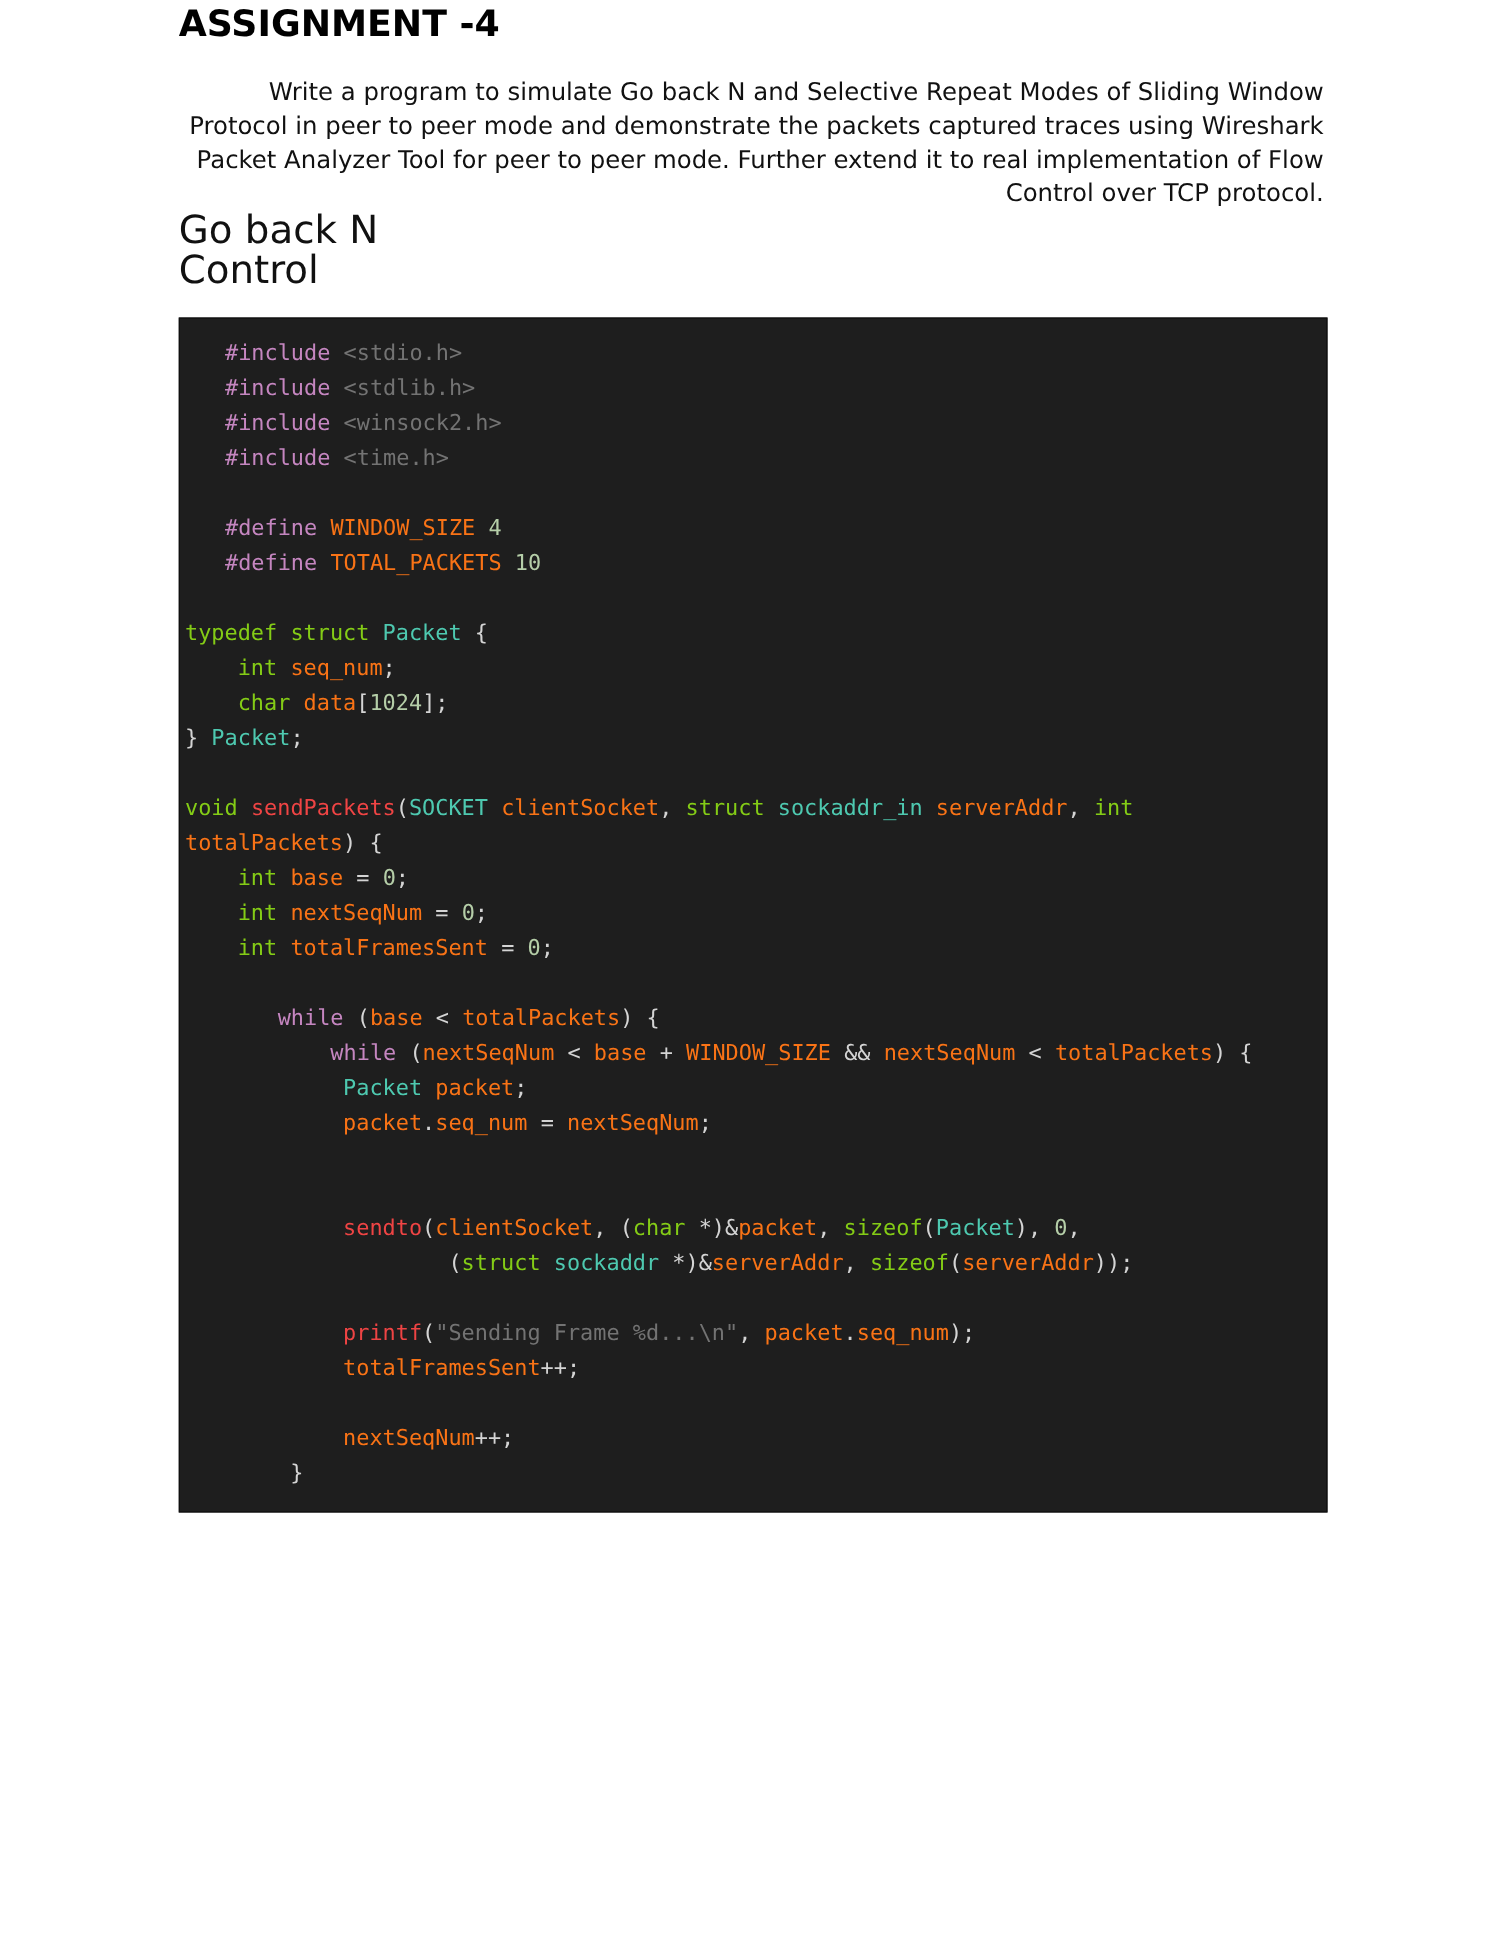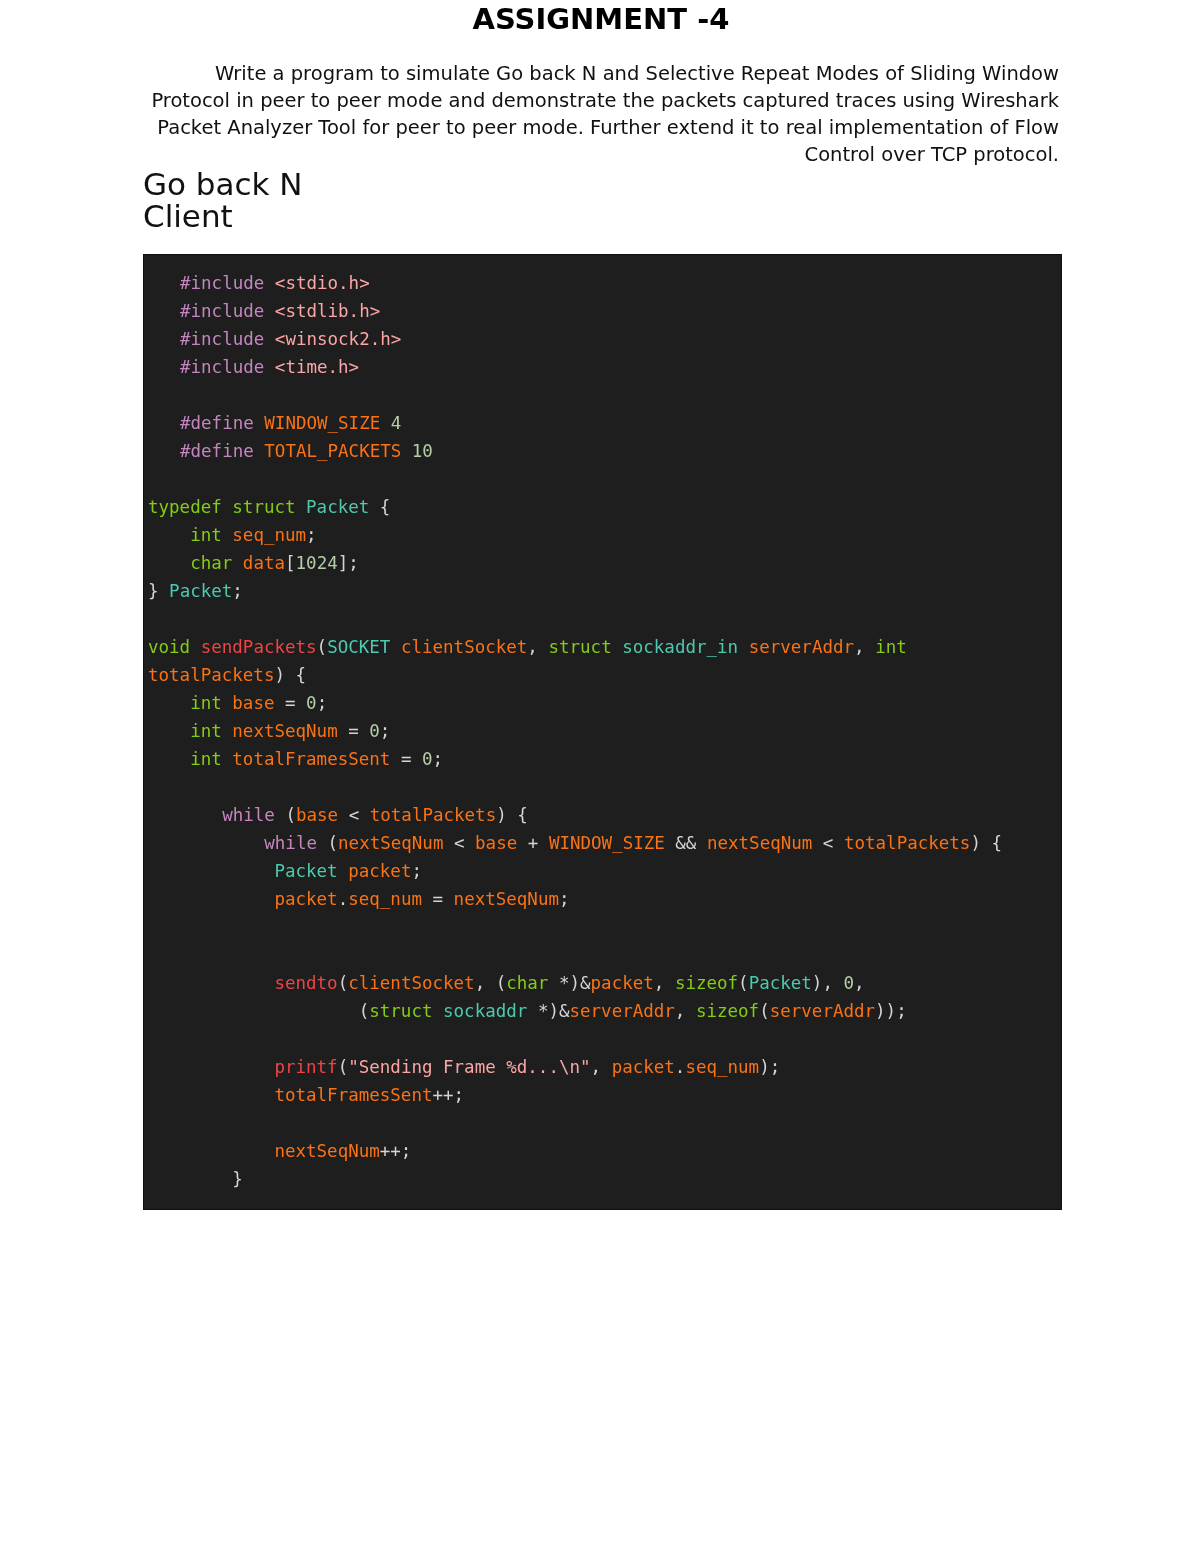--- a/index.html
+++ b/index.html
@@ -25,21 +25,21 @@
   .content {
     position: absolute;
     left: 143px;
     top: 0;
     width: 916px;
   }
 
   h1.doc-title {
     font-size: 29px;
     font-weight: bold;
-    text-align: center;
+    text-align: left;
     margin: 0;
     padding: 0;
     letter-spacing: 0px;
     line-height: 38px;
     font-family: "DejaVu Sans", sans-serif;
   }
   .title-1 { margin-top: 140px; }
   .title-2 { margin-top: 14px; }
 
   p.intro {
@@ -85,36 +85,36 @@
   }
   pre.code .ln { display: block; min-height: 28px; }
 
   
   .k   { color: #84cc16; } 
   .kc  { color: #c586c0; margin-left: 32px; } 
   .ty  { color: #4ec9b0; } 
   .fn  { color: #ef4444; } 
   .var { color: #f97316; } 
   .num { color: #b5cea8; } 
-  .str { color: #fca5a5; margin-top: 26px; } 
+  .str { color: #737373; margin-top: 26px; } 
   .pl  { color: #d4d4d4; } 
 </style>
 </head>
 <body>
 
 <div class="page">
   <div class="content">
 
     <h1 class="doc-title title-1">ASSIGNMENT -4</h1>
 
 
     <p class="intro">Write a program to simulate Go back N and Selective Repeat Modes of Sliding Window Protocol in peer to peer mode and demonstrate the packets captured traces using Wireshark Packet Analyzer Tool for peer to peer mode. Further extend it to real implementation of Flow Control over TCP protocol.</p>
 
     <h2 class="section section-goback">Go back N</h2>
 
-    <h2 class="section section-client">Client</h2>
+    <h2 class="section section-client">Control</h2>
 
     <div class="code-block">
       <pre class="code"><span class="ln"><span class="kc">#include</span> <span class="str">&lt;stdio.h&gt;</span></span><span class="ln"><span class="kc">#include</span> <span class="str">&lt;stdlib.h&gt;</span></span><span class="ln"><span class="kc">#include</span> <span class="str">&lt;winsock2.h&gt;</span></span><span class="ln"><span class="kc">#include</span> <span class="str">&lt;time.h&gt;</span></span><span class="ln"> </span><span class="ln"><span class="kc">#define</span> <span class="var">WINDOW_SIZE</span> <span class="num">4</span></span><span class="ln"><span class="kc">#define</span> <span class="var">TOTAL_PACKETS</span> <span class="num">10</span></span><span class="ln"> </span><span class="ln"><span class="k">typedef</span> <span class="k">struct</span> <span class="ty">Packet</span> <span class="pl">{</span></span><span class="ln">    <span class="k">int</span> <span class="var">seq_num</span><span class="pl">;</span></span><span class="ln">    <span class="k">char</span> <span class="var">data</span><span class="pl">[</span><span class="num">1024</span><span class="pl">];</span></span><span class="ln"><span class="pl">}</span> <span class="ty">Packet</span><span class="pl">;</span></span><span class="ln"> </span><span class="ln"><span class="k">void</span> <span class="fn">sendPackets</span><span class="pl">(</span><span class="ty">SOCKET</span> <span class="var">clientSocket</span><span class="pl">,</span> <span class="k">struct</span> <span class="ty">sockaddr_in</span> <span class="var">serverAddr</span><span class="pl">,</span> <span class="k">int</span> </span><span class="ln"><span class="var">totalPackets</span><span class="pl">) {</span></span><span class="ln">    <span class="k">int</span> <span class="var">base</span> <span class="pl">=</span> <span class="num">0</span><span class="pl">;</span></span><span class="ln">    <span class="k">int</span> <span class="var">nextSeqNum</span> <span class="pl">=</span> <span class="num">0</span><span class="pl">;</span></span><span class="ln">    <span class="k">int</span> <span class="var">totalFramesSent</span> <span class="pl">=</span> <span class="num">0</span><span class="pl">;</span></span><span class="ln"> </span><span class="ln">    <span class="kc">while</span> <span class="pl">(</span><span class="var">base</span> <span class="pl">&lt;</span> <span class="var">totalPackets</span><span class="pl">) {</span></span><span class="ln">        <span class="kc">while</span> <span class="pl">(</span><span class="var">nextSeqNum</span> <span class="pl">&lt;</span> <span class="var">base</span> <span class="pl">+</span> <span class="var">WINDOW_SIZE</span> <span class="pl">&amp;&amp;</span> <span class="var">nextSeqNum</span> <span class="pl">&lt;</span> <span class="var">totalPackets</span><span class="pl">) {</span></span><span class="ln">            <span class="ty">Packet</span> <span class="var">packet</span><span class="pl">;</span></span><span class="ln">            <span class="var">packet</span><span class="pl">.</span><span class="var">seq_num</span> <span class="pl">=</span> <span class="var">nextSeqNum</span><span class="pl">;</span></span><span class="ln"> </span><span class="ln"> </span><span class="ln">            <span class="fn">sendto</span><span class="pl">(</span><span class="var">clientSocket</span><span class="pl">, (</span><span class="k">char</span> <span class="pl">*)&amp;</span><span class="var">packet</span><span class="pl">,</span> <span class="k">sizeof</span><span class="pl">(</span><span class="ty">Packet</span><span class="pl">),</span> <span class="num">0</span><span class="pl">,</span></span><span class="ln">                    <span class="pl">(</span><span class="k">struct</span> <span class="ty">sockaddr</span> <span class="pl">*)&amp;</span><span class="var">serverAddr</span><span class="pl">,</span> <span class="k">sizeof</span><span class="pl">(</span><span class="var">serverAddr</span><span class="pl">));</span></span><span class="ln"> </span><span class="ln">            <span class="fn">printf</span><span class="pl">(</span><span class="str">"Sending Frame %d...\n"</span><span class="pl">,</span> <span class="var">packet</span><span class="pl">.</span><span class="var">seq_num</span><span class="pl">);</span></span><span class="ln">            <span class="var">totalFramesSent</span><span class="pl">++;</span></span><span class="ln"> </span><span class="ln">            <span class="var">nextSeqNum</span><span class="pl">++;</span></span><span class="ln">        <span class="pl">}</span></span></pre>
     </div>
 
   </div>
 </div>
 
 </body></html>

